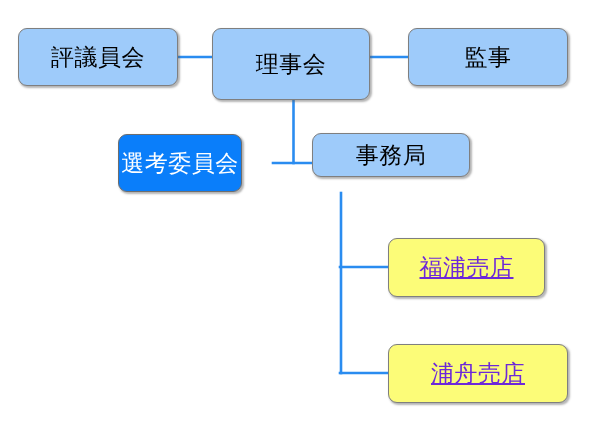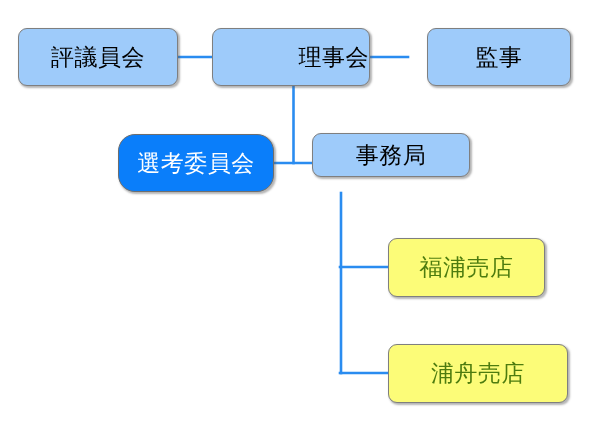--- a/index.html
+++ b/index.html
@@ -56,27 +56,28 @@
     border-color: #6e6e6e;
   }
   .node.theme-accent .node-label {
     color: #ffffff;
   }
   .node.theme-yellow {
     background: #fcfc78;
     border-color: #7f7f7f;
   }
   .node.theme-yellow .node-label {
-    color: #4d7c0f;
+    color: #6d28d9;
+    text-decoration: underline;
   }
   
   #node-hyogiinkai   { left: 18px;  top: 28px;  width: 160px; height: 58px; }
-  #node-rijikai      { left: 212px; top: 28px;  width: 158px; height: 58px; justify-content: flex-end; }
-  #node-kanji        { left: 427px; top: 28px;  width: 144px; height: 58px; }
-  #node-senkoiinkai  { left: 118px; top: 134px; width: 156px; height: 58px; border-radius: 17px; }
+  #node-rijikai      { left: 212px; top: 28px;  width: 158px; height: 72px; }
+  #node-kanji        { left: 408px; top: 28px;  width: 160px; height: 58px; }
+  #node-senkoiinkai  { left: 118px; top: 134px; width: 124px; height: 58px; }
   #node-jimukyoku    { left: 312px; top: 133px; width: 158px; height: 44px; }
   #node-fukuura      { left: 388px; top: 238px; width: 157px; height: 59px; }
   #node-urafune      { left: 388px; top: 344px; width: 180px; height: 59px; }
 </style>
 </head>
 <body>
 
 <div id="org-chart">
 
   <svg class="connector-layer" viewBox="0 0 600 430" width="600" height="430" aria-hidden="true">

